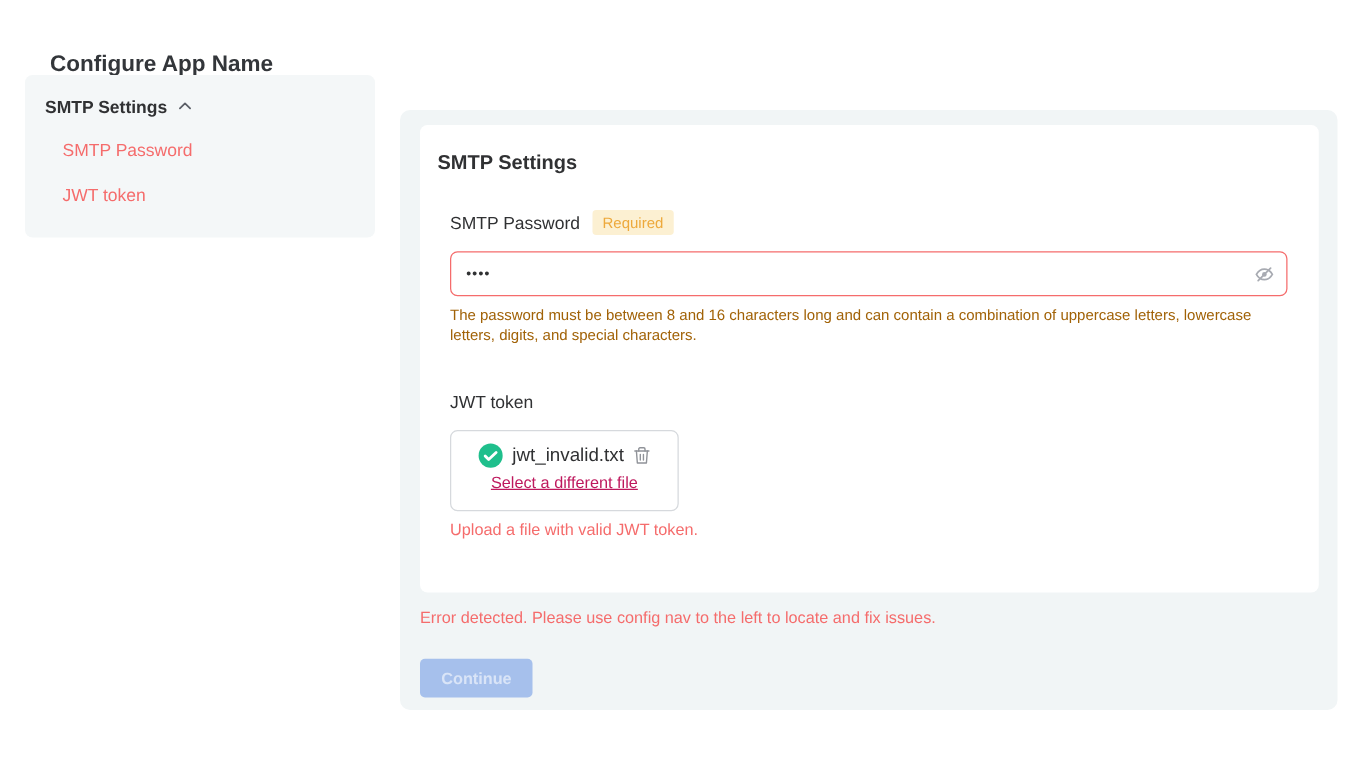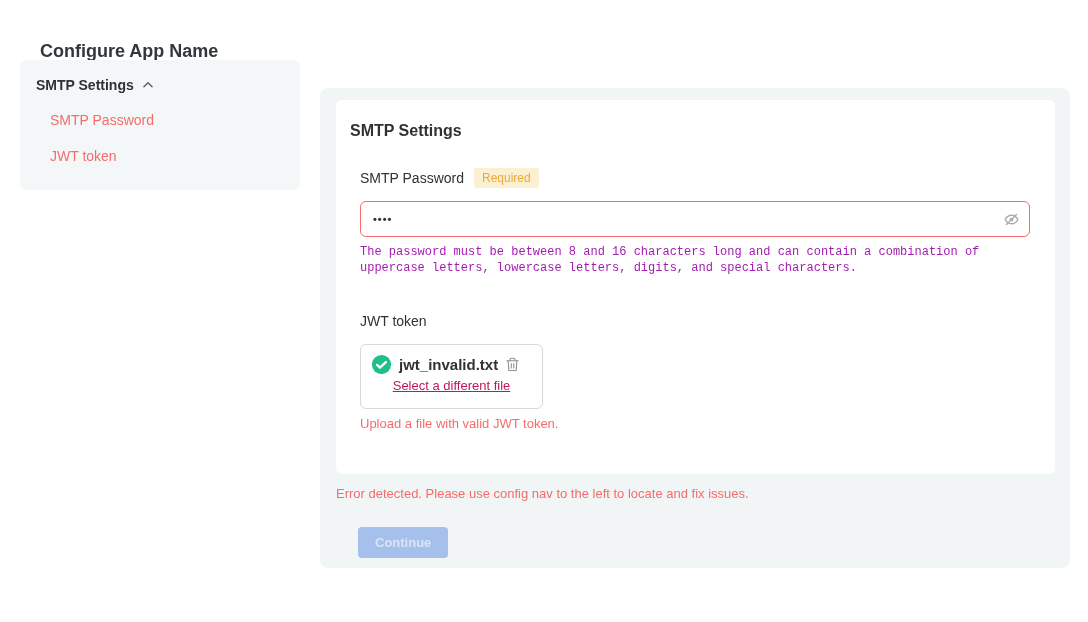--- a/index.html
+++ b/index.html
@@ -35,42 +35,42 @@
     padding:3px 8px; border-radius:3px;text-align:right; }
 
   .pw-wrap { position:relative; width:670px; margin-bottom:7px; }
   .pw-input { width:100%; height:36px; border:1px solid #f56c6c; border-radius:6px;
     padding:0 34px 0 12px; font-size:11px; font-weight:bold; letter-spacing:1px;
     color:#303133; background:#fff; outline:none;
     font-family:"Liberation Sans", sans-serif; }
   .eye-btn { position:absolute; right:10px; top:10px; width:17px; height:17px;
     cursor:pointer; }
 
-  .field-error { color:#a21caf; font-size:12px; line-height:16px; width:670px;
-    margin-bottom:37px;font-family:Liberation Mono, monospace; }
+  .field-error { color:#a16207; font-size:12px; line-height:16px; width:670px;
+    margin-bottom:37px; }
 
   .jwt-label { font-size:14px; color:#303133; margin-bottom:15px; }
   .upload-label { font-size:14px; color:#303133; margin-bottom:9px; }
 
   .upload-box { width:183px; height:65px; border:1px solid #d6d9dd; border-radius:6px;
     padding:9px 10px 0 10px; margin-bottom:7px; text-align:center; background:#fff; }
-  .file-row { display:flex; align-items:center; gap:7px;font-weight:bold; }
+  .file-row { display:flex; align-items:center; justify-content:center; gap:7px; }
   .check-icn { width:21px; height:21px; flex:0 0 auto; }
   .file-name { font-size:15px; color:#303133; }
   .trash-btn { width:15px; height:17px; cursor:pointer; }
   .file-link { display:inline-block; margin-top:3px; font-size:13px; color:#be185d;
     text-decoration:underline; cursor:pointer; }
   .upload-error { color:#f56c6c; font-size:13px; }
 
   .panel-footer { position:absolute; left:16px; top:398px; }
   .footer-error { color:#f56c6c; font-size:13px; margin-bottom:26px; }
   .continue-btn { display:inline-block; background:#a6c0ec; color:#d9e4f7;
     font-size:13px; font-weight:bold; border:none; border-radius:4px;
     padding:8px 17px; cursor:not-allowed;
-    font-family:"Liberation Sans", sans-serif;margin-left:22px; }
+    font-family:"Liberation Sans", sans-serif; }
 </style>
 </head>
 <body>
 
 <div class="page">
 
   <div class="page-title">Configure App Name</div>
 
   <div class="sidebar">
     <div class="sidebar-heading">

